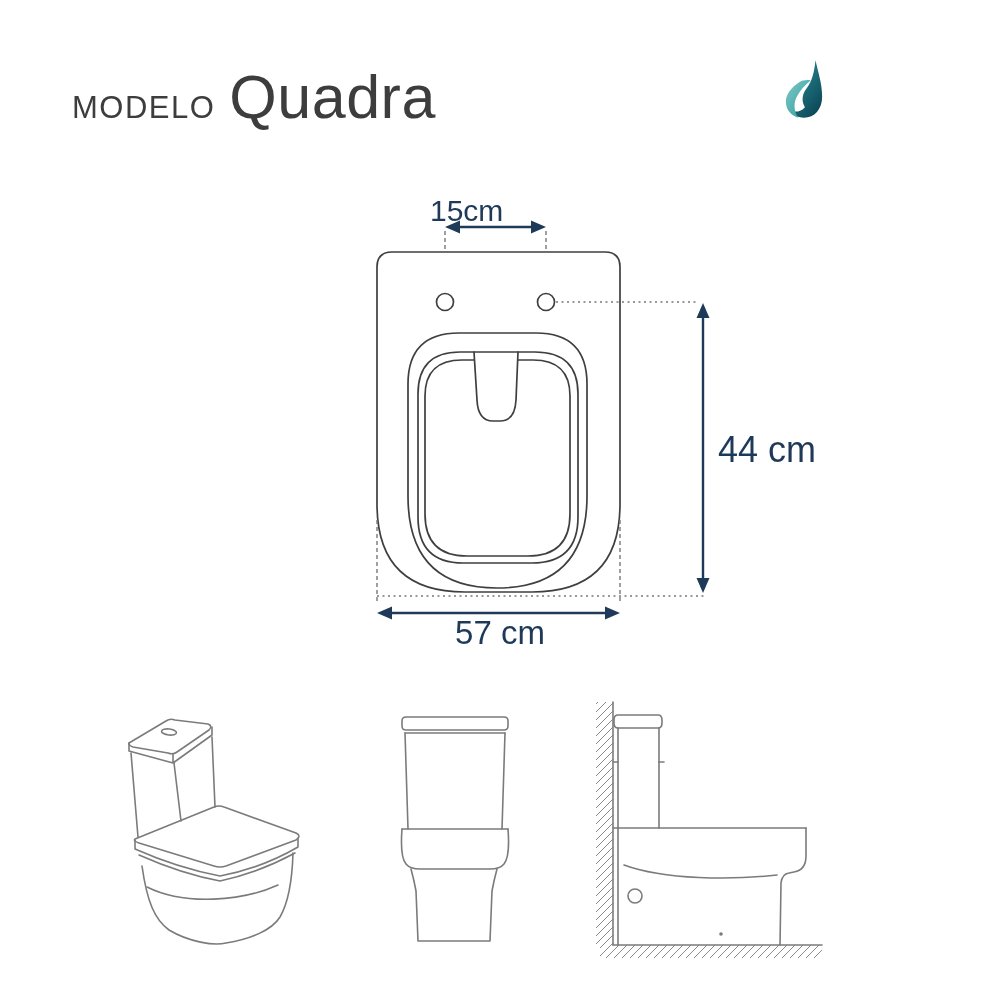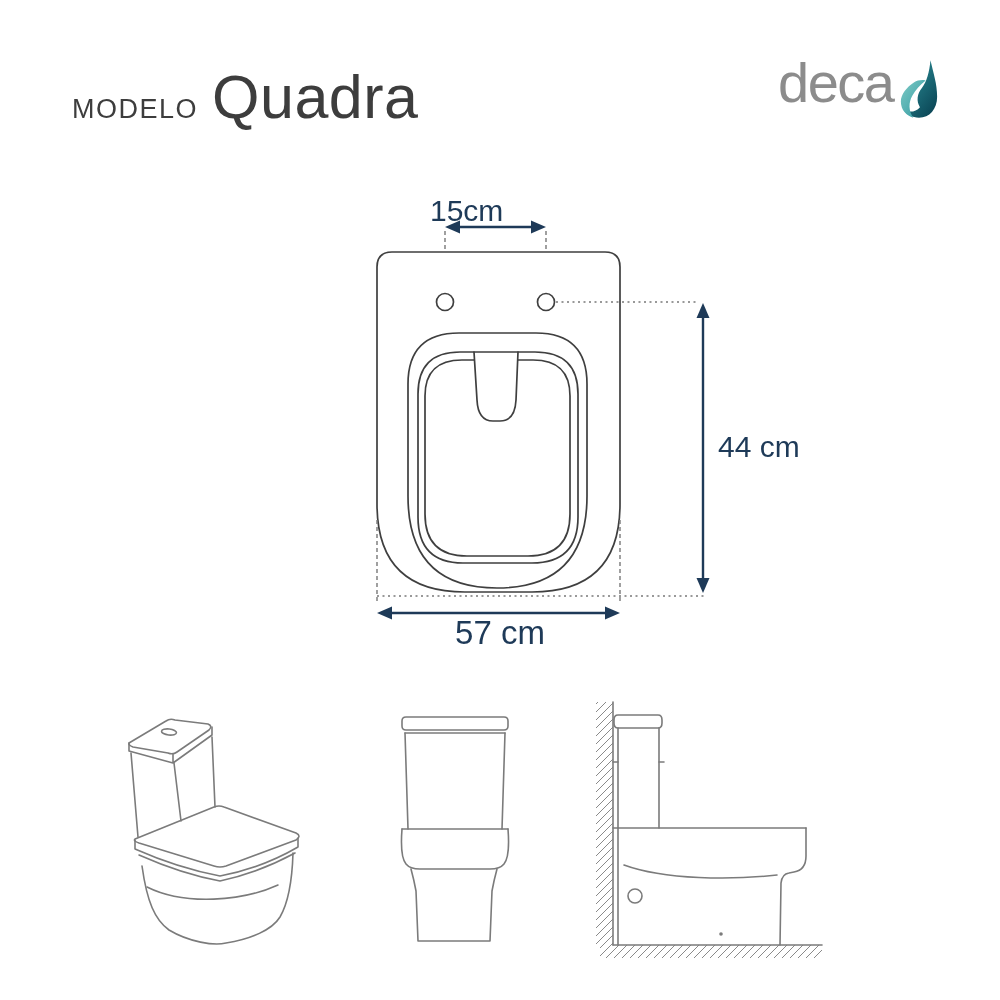--- a/index.html
+++ b/index.html
@@ -4,57 +4,56 @@
 <style>
   html,body { margin:0; padding:0; background:#fff; }
   .page {
     position:relative; width:1000px; height:1000px; background:#ffffff;
     font-family:"Liberation Sans", sans-serif; overflow:hidden;
   }
   .header-model {
     position:absolute; left:72px; top:62px;
     display:flex; align-items:baseline; gap:14px; color:#3d3d3d;
   }
-  .model-label { font-size:27px; letter-spacing:1.5px;margin-top:12px; }
+  .model-label { font-size:31px; letter-spacing:1.5px;margin-top:12px; }
   .model-name  { font-size:61px; letter-spacing:0.5px; }
   .brand {
     position:absolute; left:778px; top:54px;
     display:flex; align-items:flex-start;
   }
   .brand-text {
     font-size:56px; color:#8c8c8c; letter-spacing:-1.5px; line-height:1.05;
   }
   .drop-svg { width:42px; height:64px; margin-left:5px; margin-top:3px; }
 
   .topview-svg { position:absolute; left:340px; top:180px; width:500px; height:500px; }
 
   .dim {
     position:absolute; color:#1e3a58; line-height:1; white-space:nowrap;
   }
   .dim-15 { left:430px; top:196px; width:130px; font-size:30px; }
-  .dim-44 { left:718px; top:432px; font-size:30px; }
+  .dim-44 { left:718px; top:432px; font-size:36px; }
   .dim-36 { left:408px; top:616px; width:184px; text-align:center; font-size:33px; }
 
   .view-svg { position:absolute; }
   .view-persp { left:90px;  top:690px; width:270px; height:280px; }
   .view-front { left:380px; top:690px; width:180px; height:280px; }
   .view-side  { left:580px; top:680px; width:320px; height:300px; }
 </style>
 </head>
 <body>
 
 <div class="page">
 
   <div class="header-model">
     <span class="model-label">MODELO</span>
     <span class="model-name">Quadra</span>
   </div>
 
   <div class="brand">
-    <span class="brand-text">deca</span>
     <svg class="drop-svg" viewBox="0 0 44 64" aria-hidden="true">
       <defs>
         <linearGradient id="dropGrad" x1="0" y1="0" x2="0.8" y2="1">
           <stop offset="0" stop-color="#2f98a0"></stop>
           <stop offset="1" stop-color="#0b4656"></stop>
         </linearGradient>
         <linearGradient id="dropGrad2" x1="0" y1="0" x2="1" y2="1">
           <stop offset="0" stop-color="#7ecac5"></stop>
           <stop offset="1" stop-color="#2f98a0"></stop>
         </linearGradient>

